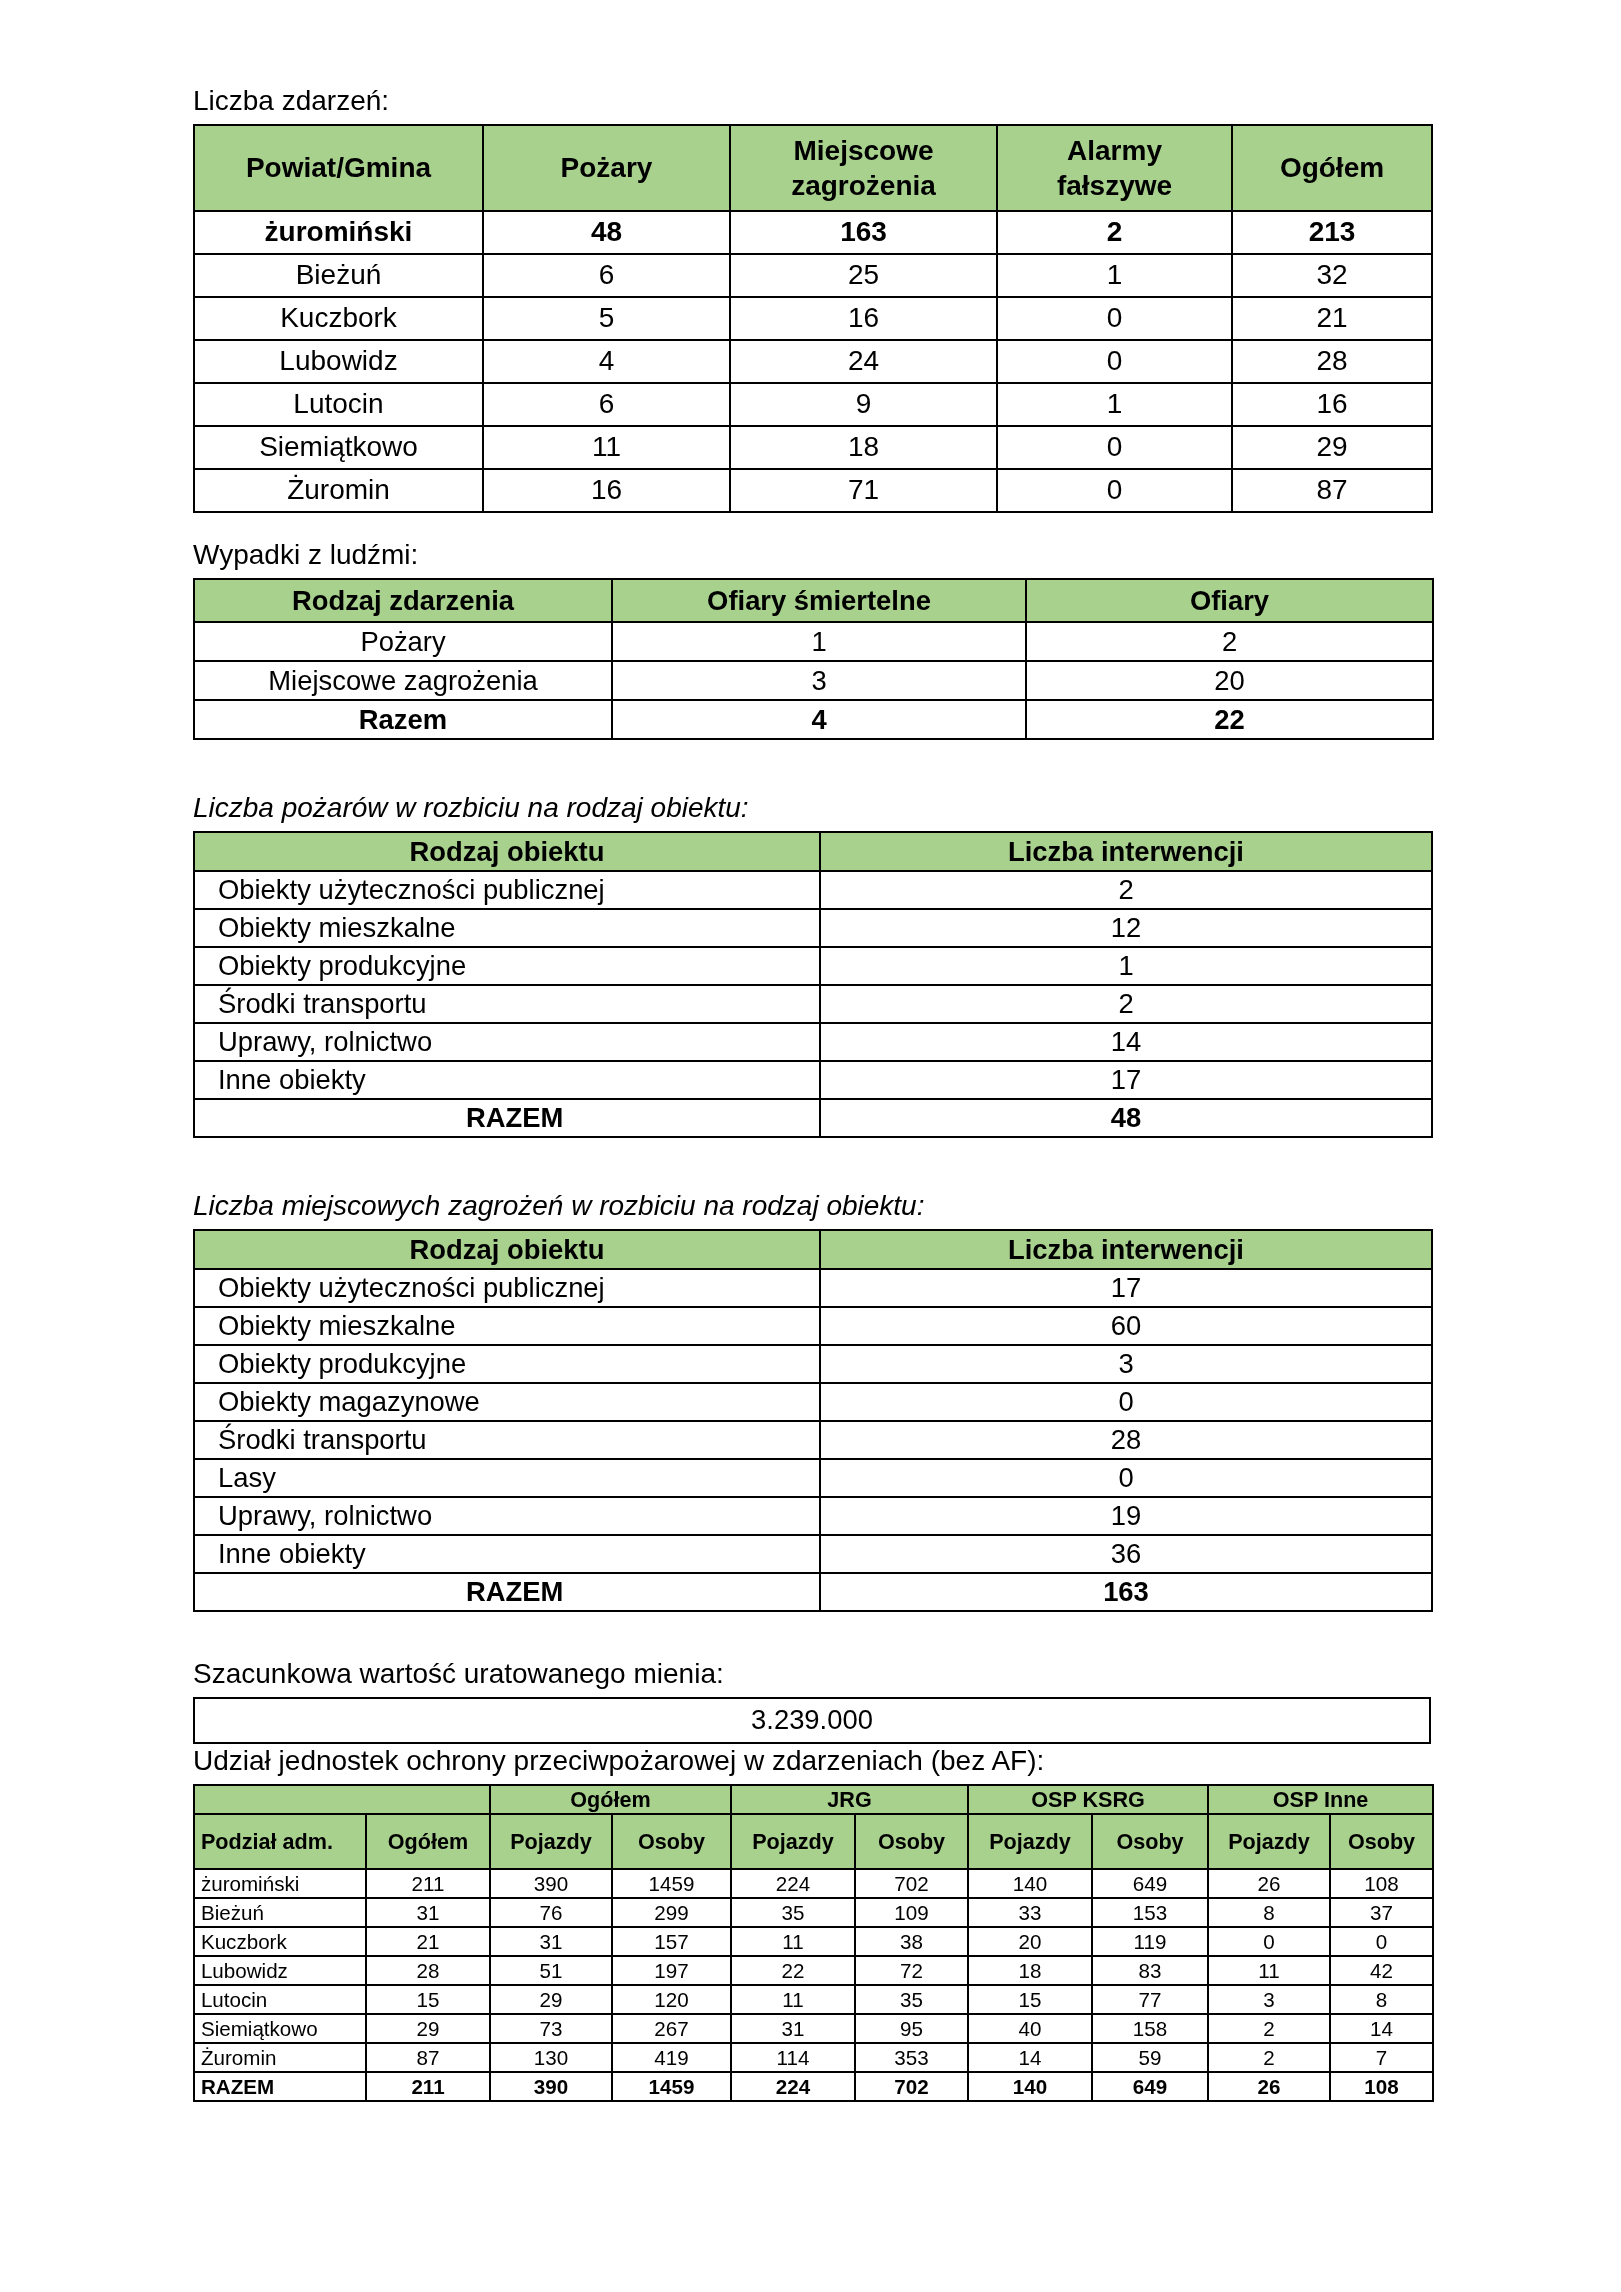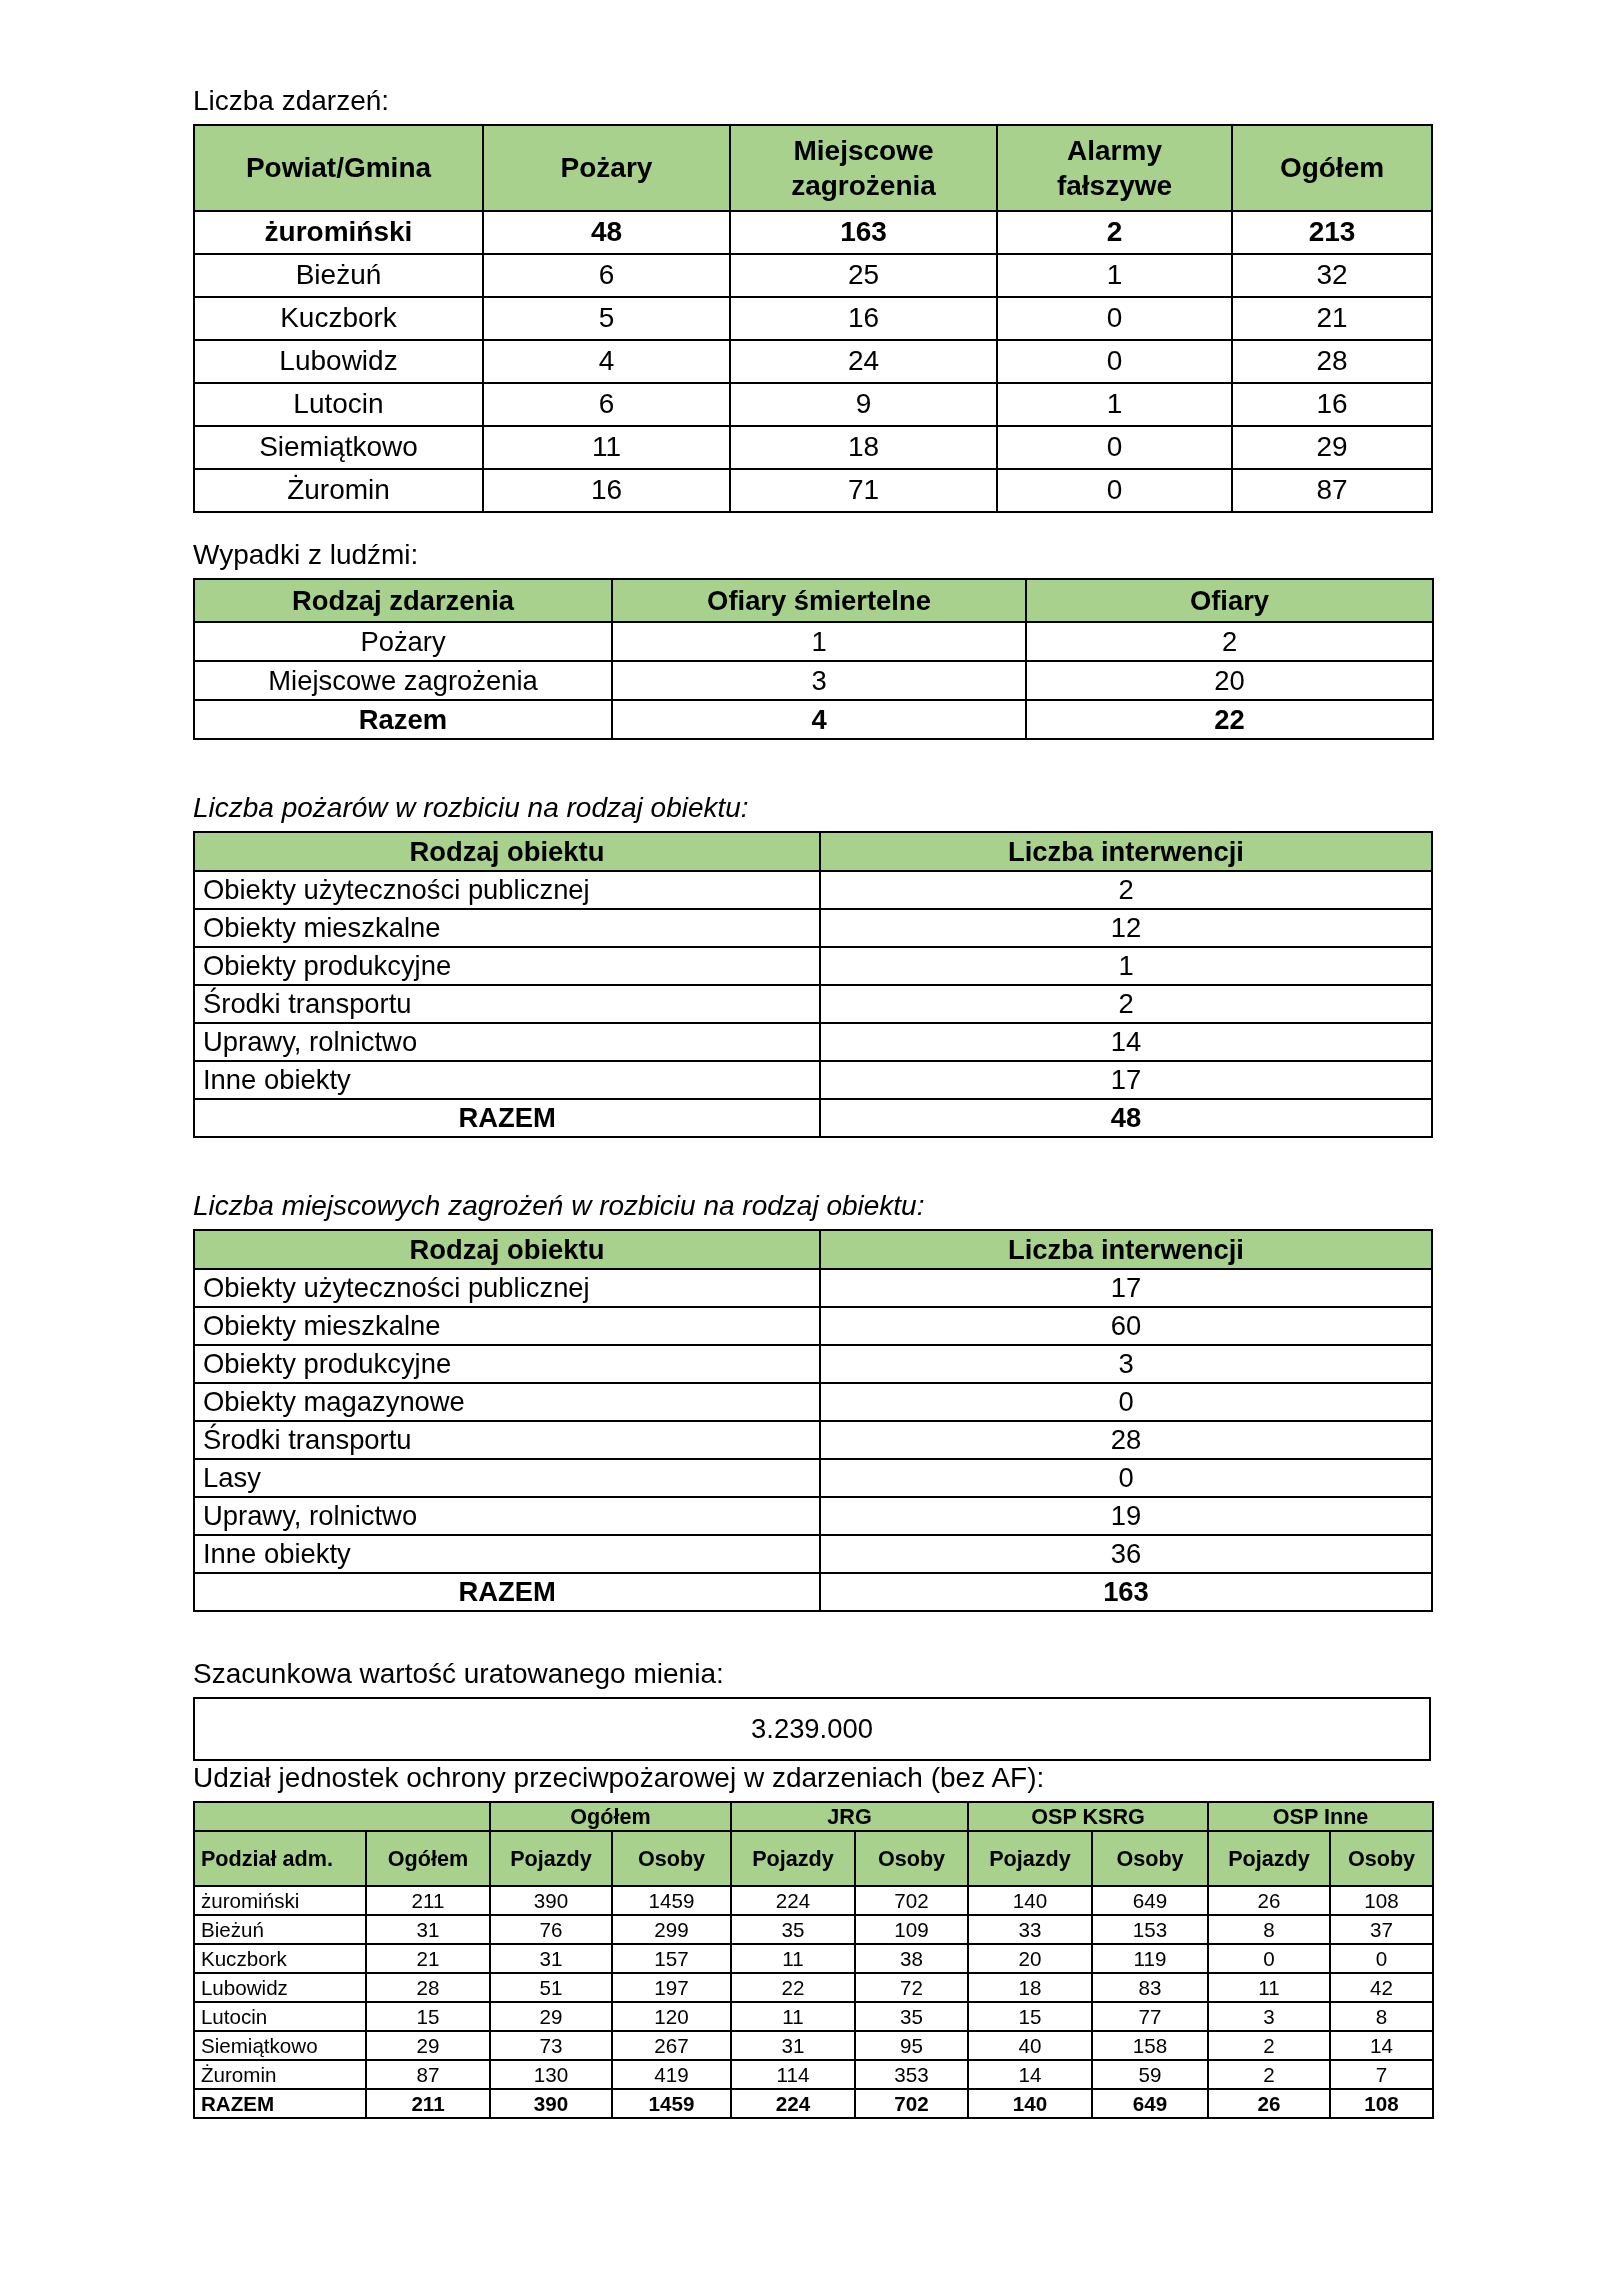--- a/index.html
+++ b/index.html
@@ -48,24 +48,24 @@
   tr.bold td{font-weight:bold;}
   
   .tbl-incidents th{height:86px;font-size:28px;line-height:35px;}
   .tbl-incidents td{height:43px;font-size:28px;}
   
   .tbl-casualties th{height:43px;font-size:27.4px;margin-left:19px;}
   .tbl-casualties td{height:39px;font-size:27.4px;}
   
   .tbl-objects th{height:39px;font-size:27.4px;}
   .tbl-objects td{height:38px;font-size:27.4px;}
-  .tbl-objects td:first-child{text-align:left;padding-left:8px;}
+  .tbl-objects td:first-child{text-align:left;padding-left:23px;}
   .tbl-objects tr.center-first td:first-child{text-align:center;}
   
-  .tbl-value td{height:62px;font-size:27.4px;}
+  .tbl-value td{height:45px;font-size:27.4px;}
   
   .tbl-units th{font-size:21.6px;line-height:25.5px;padding:1px 5.9px;}
   .tbl-units tr.group th{height:29px;}
   .tbl-units tr.sub th{height:55px;}
   .tbl-units tr.sub th:first-child{text-align:left;padding-right:14px;}
   .tbl-units td{height:29px;font-size:20.6px;padding:1px 5.9px;}
   .tbl-units td:first-child{text-align:left;}
 </style>
 </head>
 <body>

